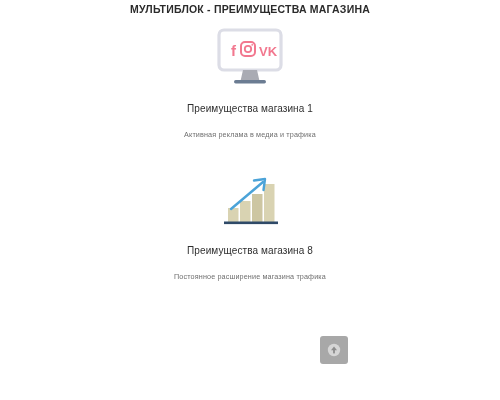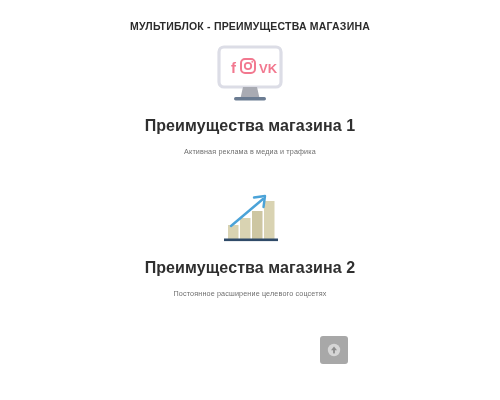--- a/index.html
+++ b/index.html
@@ -24,21 +24,21 @@
     box-sizing: border-box;
   }
 
   
   .page-title {
     text-align: center;
     font-size: 10.5px;
     font-weight: bold;
     letter-spacing: 0.2px;
     color: #2b2b2b;
-    padding-top: 19px;
+    padding-top: 2px;
     line-height: 14px;
     white-space: nowrap;
   }
 
   
   .blocks {
     width: 220px;
     margin: 0 auto;
     padding-top: 6px;
   }
@@ -50,22 +50,22 @@
 
   .block-icon {
     height: 62px;
     display: flex;
     align-items: center;
     justify-content: center;
     margin-bottom: 14px;
   }
 
   .block-title {
-    font-size: 16px;
-    font-weight: bold;
+    font-size: 10px;
+    font-weight: normal;
     color: #2f2f2f;
     letter-spacing: 0.1px;
     line-height: 14px;
     margin-bottom: 13px;
   }
 
   .block-desc {
     font-size: 7.2px;
     color: #6e6e6e;
     line-height: 11px;
@@ -132,22 +132,22 @@
           <rect x="21" y="30" width="10.5" height="21" fill="#d9d3b2"></rect>
           <rect x="33" y="23" width="10.5" height="28" fill="#cdc6a2"></rect>
           <rect x="45" y="13" width="10.5" height="38" fill="#d9d3b2"></rect>
 
           <rect x="5" y="50.5" width="54" height="2.6" fill="#2f4a68"></rect>
 
           <path d="M12 38 L44 11" fill="none" stroke="#4ba3d8" stroke-width="2.4" stroke-linecap="round"></path>
           <path d="M35 9.5 L46 8 L44.5 19" fill="none" stroke="#4ba3d8" stroke-width="2.4" stroke-linecap="round" stroke-linejoin="round"></path>
         </svg>
       </div>
-      <div class="block-title">Преимущества магазина 2</div>
-      <div class="block-desc">Постоянное расширение целевого соцсетях</div>
+      <div class="block-title">Преимущества магазина 8</div>
+      <div class="block-desc">Постоянное расширение магазина трафика</div>
     </div>
 
 
   </div>
 
   <div class="scroll-control">
     <svg width="14" height="14" viewBox="0 0 14 14">
       <circle cx="7" cy="7" r="6.2" fill="#d6d6d6"></circle>
       <path d="M7 3.6 L10 7.2 L4 7.2 Z" fill="#8c8c8c"></path>
       <rect x="6.1" y="7" width="1.8" height="3.4" fill="#8c8c8c"></rect>

